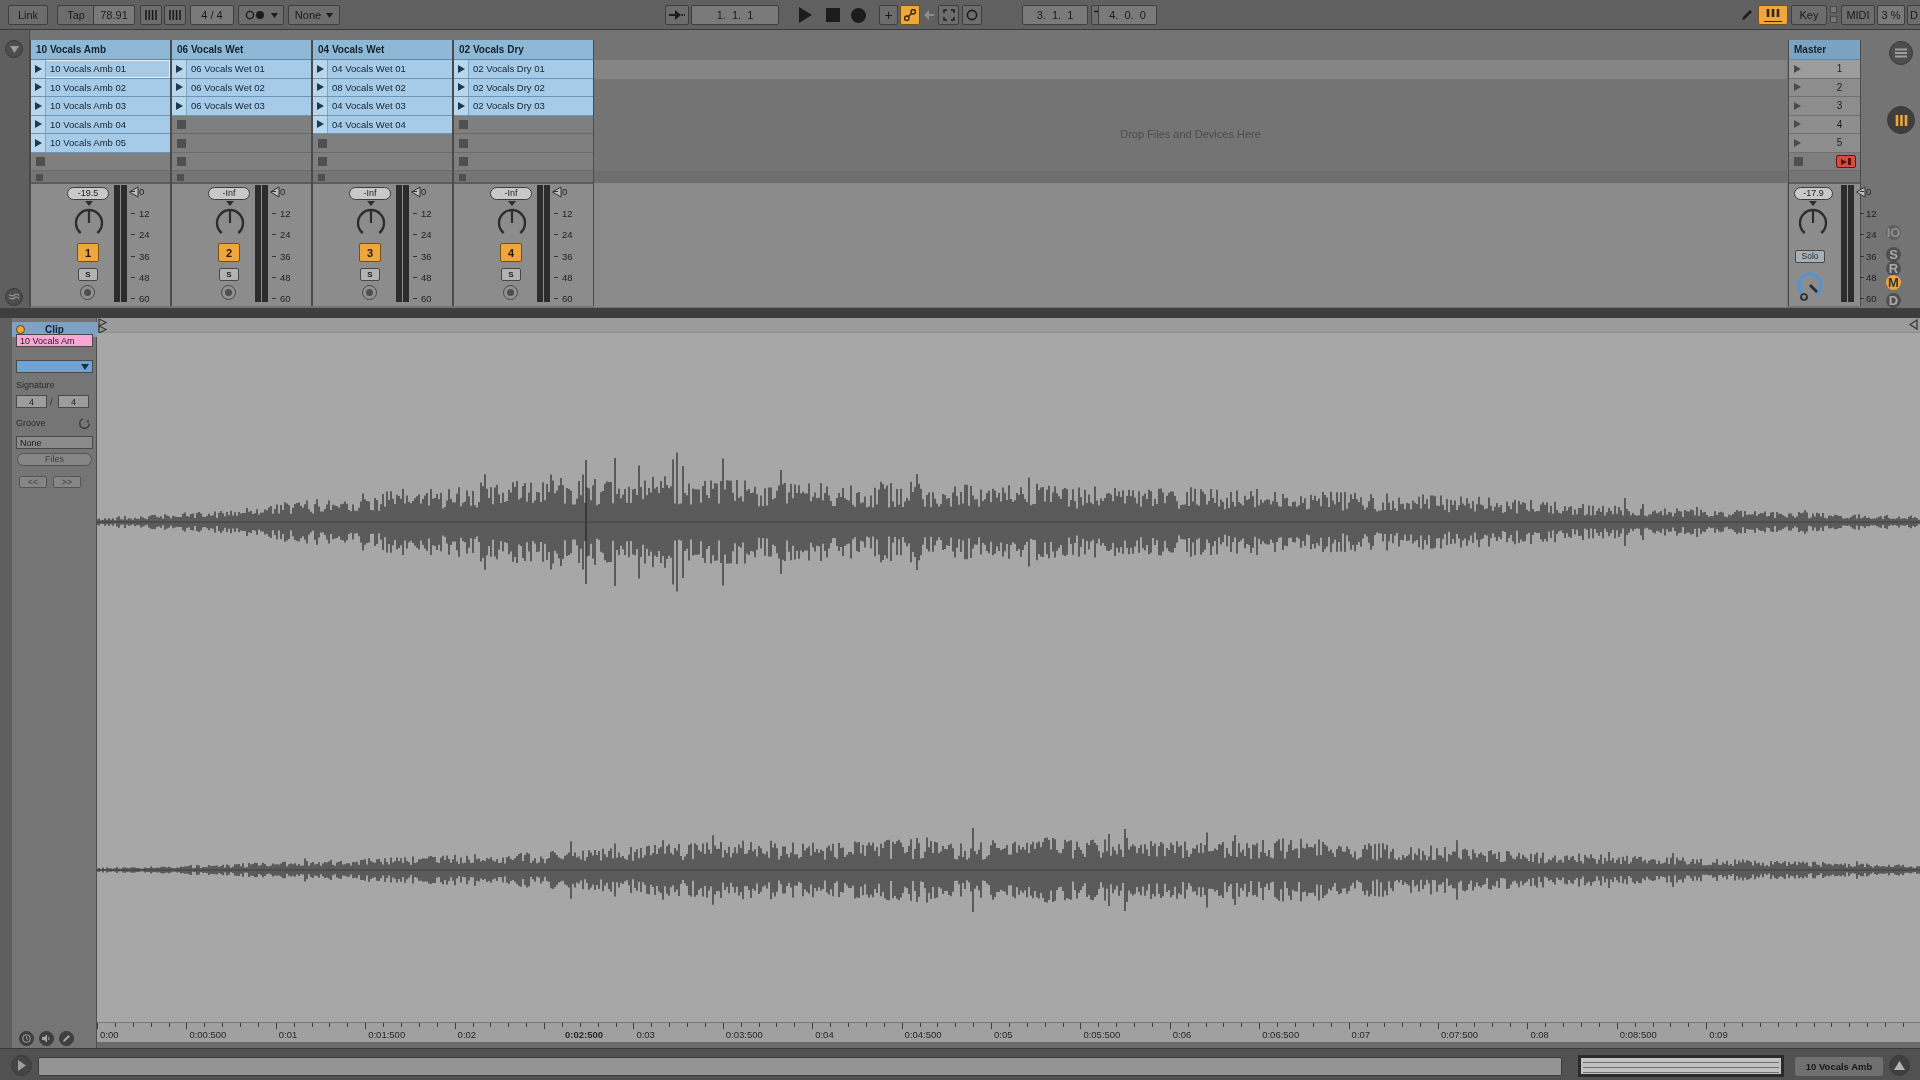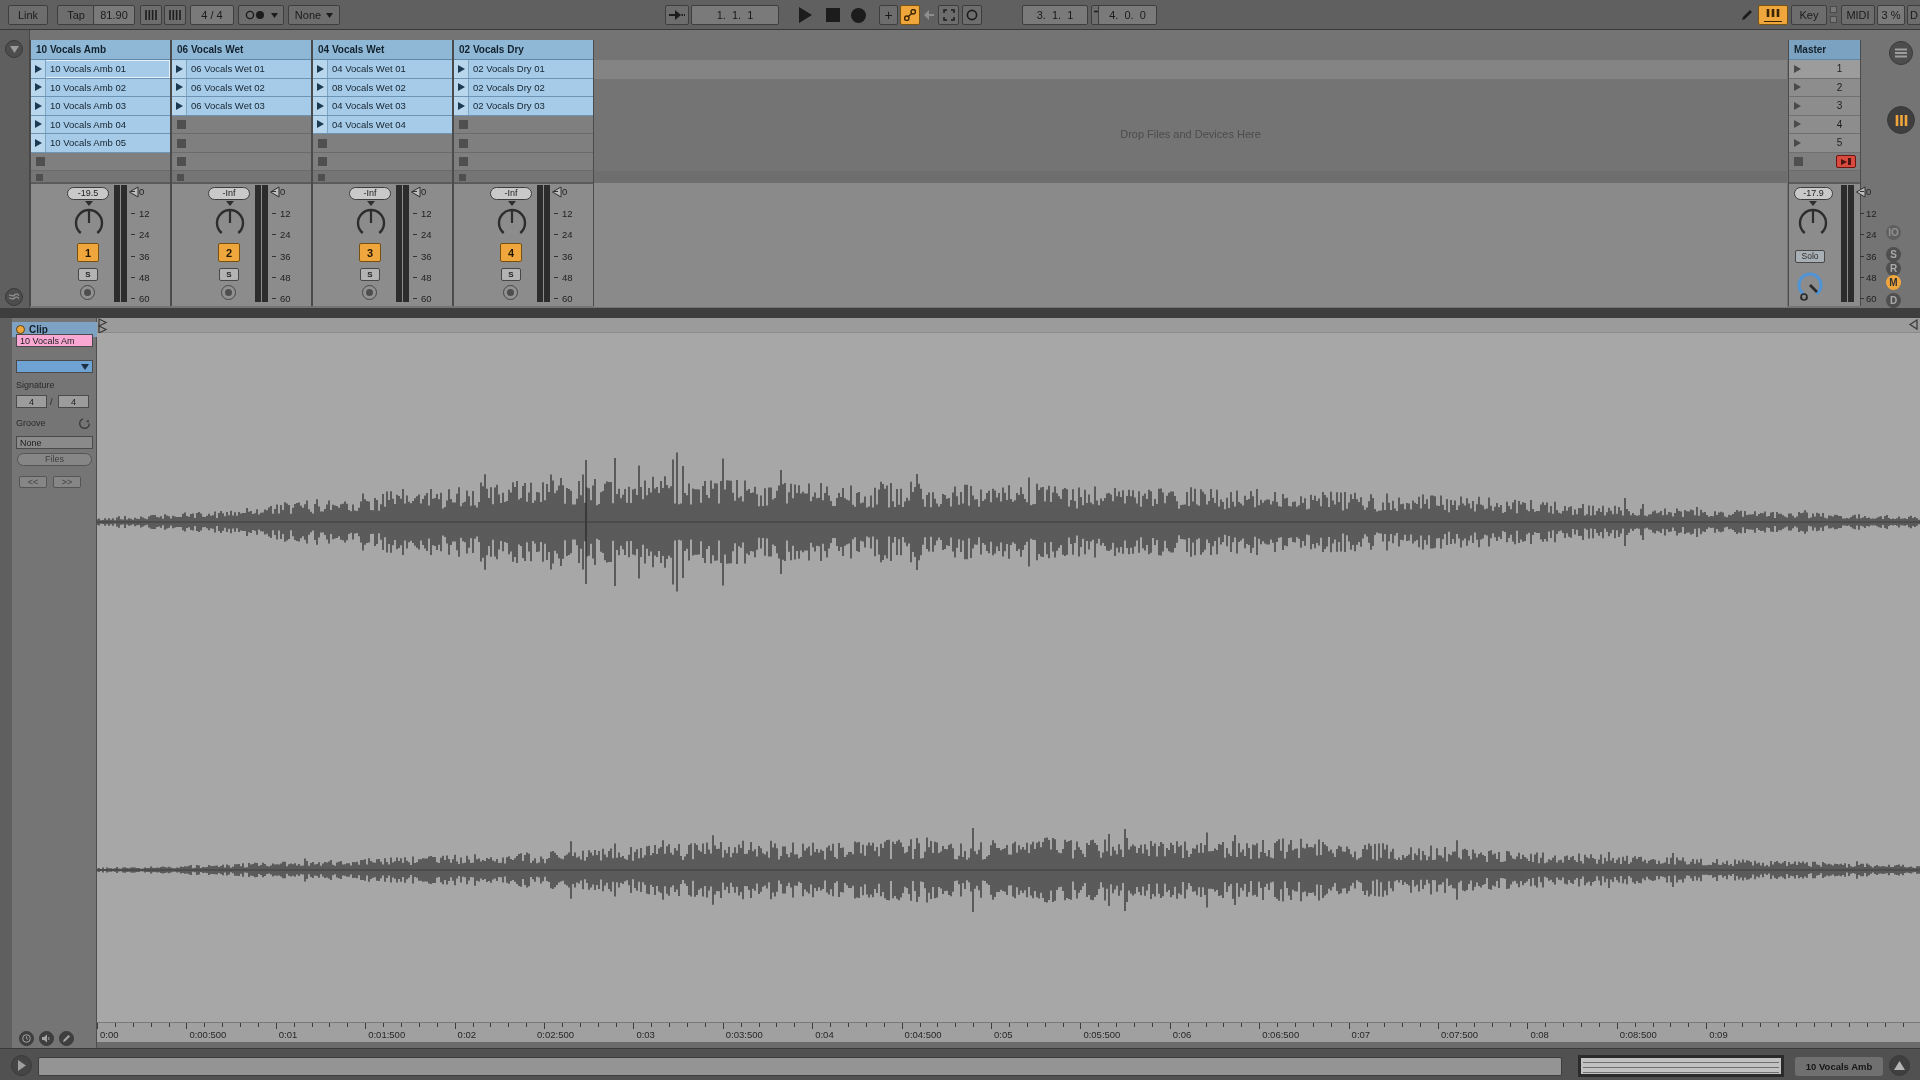--- a/index.html
+++ b/index.html
@@ -65,28 +65,28 @@
   .backarr{position:absolute;right:4px;top:2.5px;width:20px;height:13px;background:#d84a3e;border:1px solid #6b1410;
     border-radius:2px;display:flex;align-items:center;justify-content:center;gap:1px;}
   .backarr b{width:0;height:0;border-top:3.5px solid transparent;border-bottom:3.5px solid transparent;border-left:6px solid #4a1410;}
   .backarr s{width:3px;height:7px;background:#4a1410;}
   #dropzone{position:absolute;left:594px;top:10px;width:1193px;height:268px;}
   #dz-hl{position:absolute;left:0;top:20px;width:100%;height:18.5px;background:#848484;}
   #dz-strip{position:absolute;left:0;top:131px;width:100%;height:12px;background:#6e6e6e;}
   #dz-mix{position:absolute;left:0;top:143px;width:100%;height:124px;background:#8a8a8a;}
   #dz-text{position:absolute;left:0;top:88px;width:100%;text-align:center;font-size:11px;color:#4c4c4c;}
   .side-toggle{position:absolute;left:1886px;width:15px;height:15px;border-radius:50%;background:#4f4f4f;
-    font-weight:bold;font-size:10px;color:#a9a9a9;text-align:center;line-height:15px;}
+    font-weight:bold;font-size:13px;color:#a9a9a9;text-align:center;line-height:15px;}
   .side-toggle.on{background:#efa73d;color:#333;}
   
   #divider{position:absolute;left:0;top:308px;width:1920px;height:10px;background:#3e3e3e;}
   #detail{position:absolute;left:0;top:318px;width:1920px;height:730px;background:#6b6b6b;}
   #detail-leftstrip{position:absolute;left:0;top:0;width:12px;height:730px;background:#5f5f5f;}
   #clip-panel{position:absolute;left:12px;top:0;width:85px;height:730px;background:#757575;border-right:1px solid #4e4e4e;}
-  #cp-header{position:absolute;left:0;top:4px;width:85px;height:15px;background:#7ea2c4;display:flex;align-items:center;gap:4px;padding-left:4px;}
+  #cp-header{position:absolute;left:0;top:4px;width:85px;height:15px;background:#7ea2c4;display:flex;align-items:center;gap:20px;padding-left:4px;}
   #cp-color{width:9px;height:9px;border-radius:50%;background:#efa73d;border:1px solid #5b4212;}
   #cp-title{font-weight:bold;font-size:10px;color:#14222c;}
   .cp-field{position:absolute;left:4px;width:77px;height:13px;border:1px solid #4a4a4a;font-size:9px;color:#1d1d1d;
     line-height:12px;padding-left:3px;overflow:hidden;white-space:nowrap;}
   .cp-label{position:absolute;left:4px;font-size:9px;color:#2a2a2a;}
   .cp-sig{position:absolute;top:77px;width:31px;height:13px;background:#9c9c9c;border:1px solid #4a4a4a;
     font-size:9px;color:#1d1d1d;text-align:center;line-height:12px;}
   .cp-btn{position:absolute;font-size:9px;color:#3f3f3f;text-align:center;background:#868686;border:1px solid #555;}
   
   #sample{position:absolute;left:97px;top:0;width:1823px;height:704px;background:#a7a7a7;}
@@ -105,21 +105,21 @@
     font-size:9.5px;font-weight:bold;color:#161616;text-align:center;line-height:19px;}
 </style>
 </head>
 <body>
 
 <div id="app">
 
   <div id="controlbar">
     <div class="cbtn" style="left:8px;width:40px">Link</div>
     <div class="cbtn" style="left:57px;width:38px">Tap</div>
-    <div class="cval" style="left:93px;width:42px">81.90</div>
+    <div class="cval" style="left:93px;width:42px">78.91</div>
     <div class="cbtn" style="left:140px;width:22px">
       <svg width="12" height="12" viewBox="0 0 12 12">
           <path d="M1 1v10M4.3 1v10M7.6 1v10M11 1v10" stroke="#1c1c1c" stroke-width="1.6"></path>
         </svg>
     </div>
     <div class="cbtn" style="left:164px;width:22px">
       <svg width="12" height="12" viewBox="0 0 12 12">
           <path d="M1 1v10M4.3 1v10M7.6 1v10M11 1v10" stroke="#1c1c1c" stroke-width="1.6"></path>
         </svg>
     </div>
@@ -751,21 +751,21 @@
         <div class="tlabel" style="left: 3px;">0:00</div>
         <div class="tick major" style="left: 89.4px;"></div>
         <div class="tlabel" style="left: 92.4px;">0:00:500</div>
         <div class="tick major" style="left: 178.8px;"></div>
         <div class="tlabel" style="left: 181.8px;">0:01</div>
         <div class="tick major" style="left: 268.2px;"></div>
         <div class="tlabel" style="left: 271.2px;">0:01:500</div>
         <div class="tick major" style="left: 357.6px;"></div>
         <div class="tlabel" style="left: 360.6px;">0:02</div>
         <div class="tick major" style="left: 447px;"></div>
-        <div class="tlabel" style="left: 440px;">0:02:500</div>
+        <div class="tlabel" style="left: 468px; font-weight: bold;">0:02:500</div>
         <div class="tick major" style="left: 536.4px;"></div>
         <div class="tlabel" style="left: 539.4px;">0:03</div>
         <div class="tick major" style="left: 625.8px;"></div>
         <div class="tlabel" style="left: 628.8px;">0:03:500</div>
         <div class="tick major" style="left: 715.2px;"></div>
         <div class="tlabel" style="left: 718.2px;">0:04</div>
         <div class="tick major" style="left: 804.6px;"></div>
         <div class="tlabel" style="left: 807.6px;">0:04:500</div>
         <div class="tick major" style="left: 894px;"></div>
         <div class="tlabel" style="left: 897px;">0:05</div>

